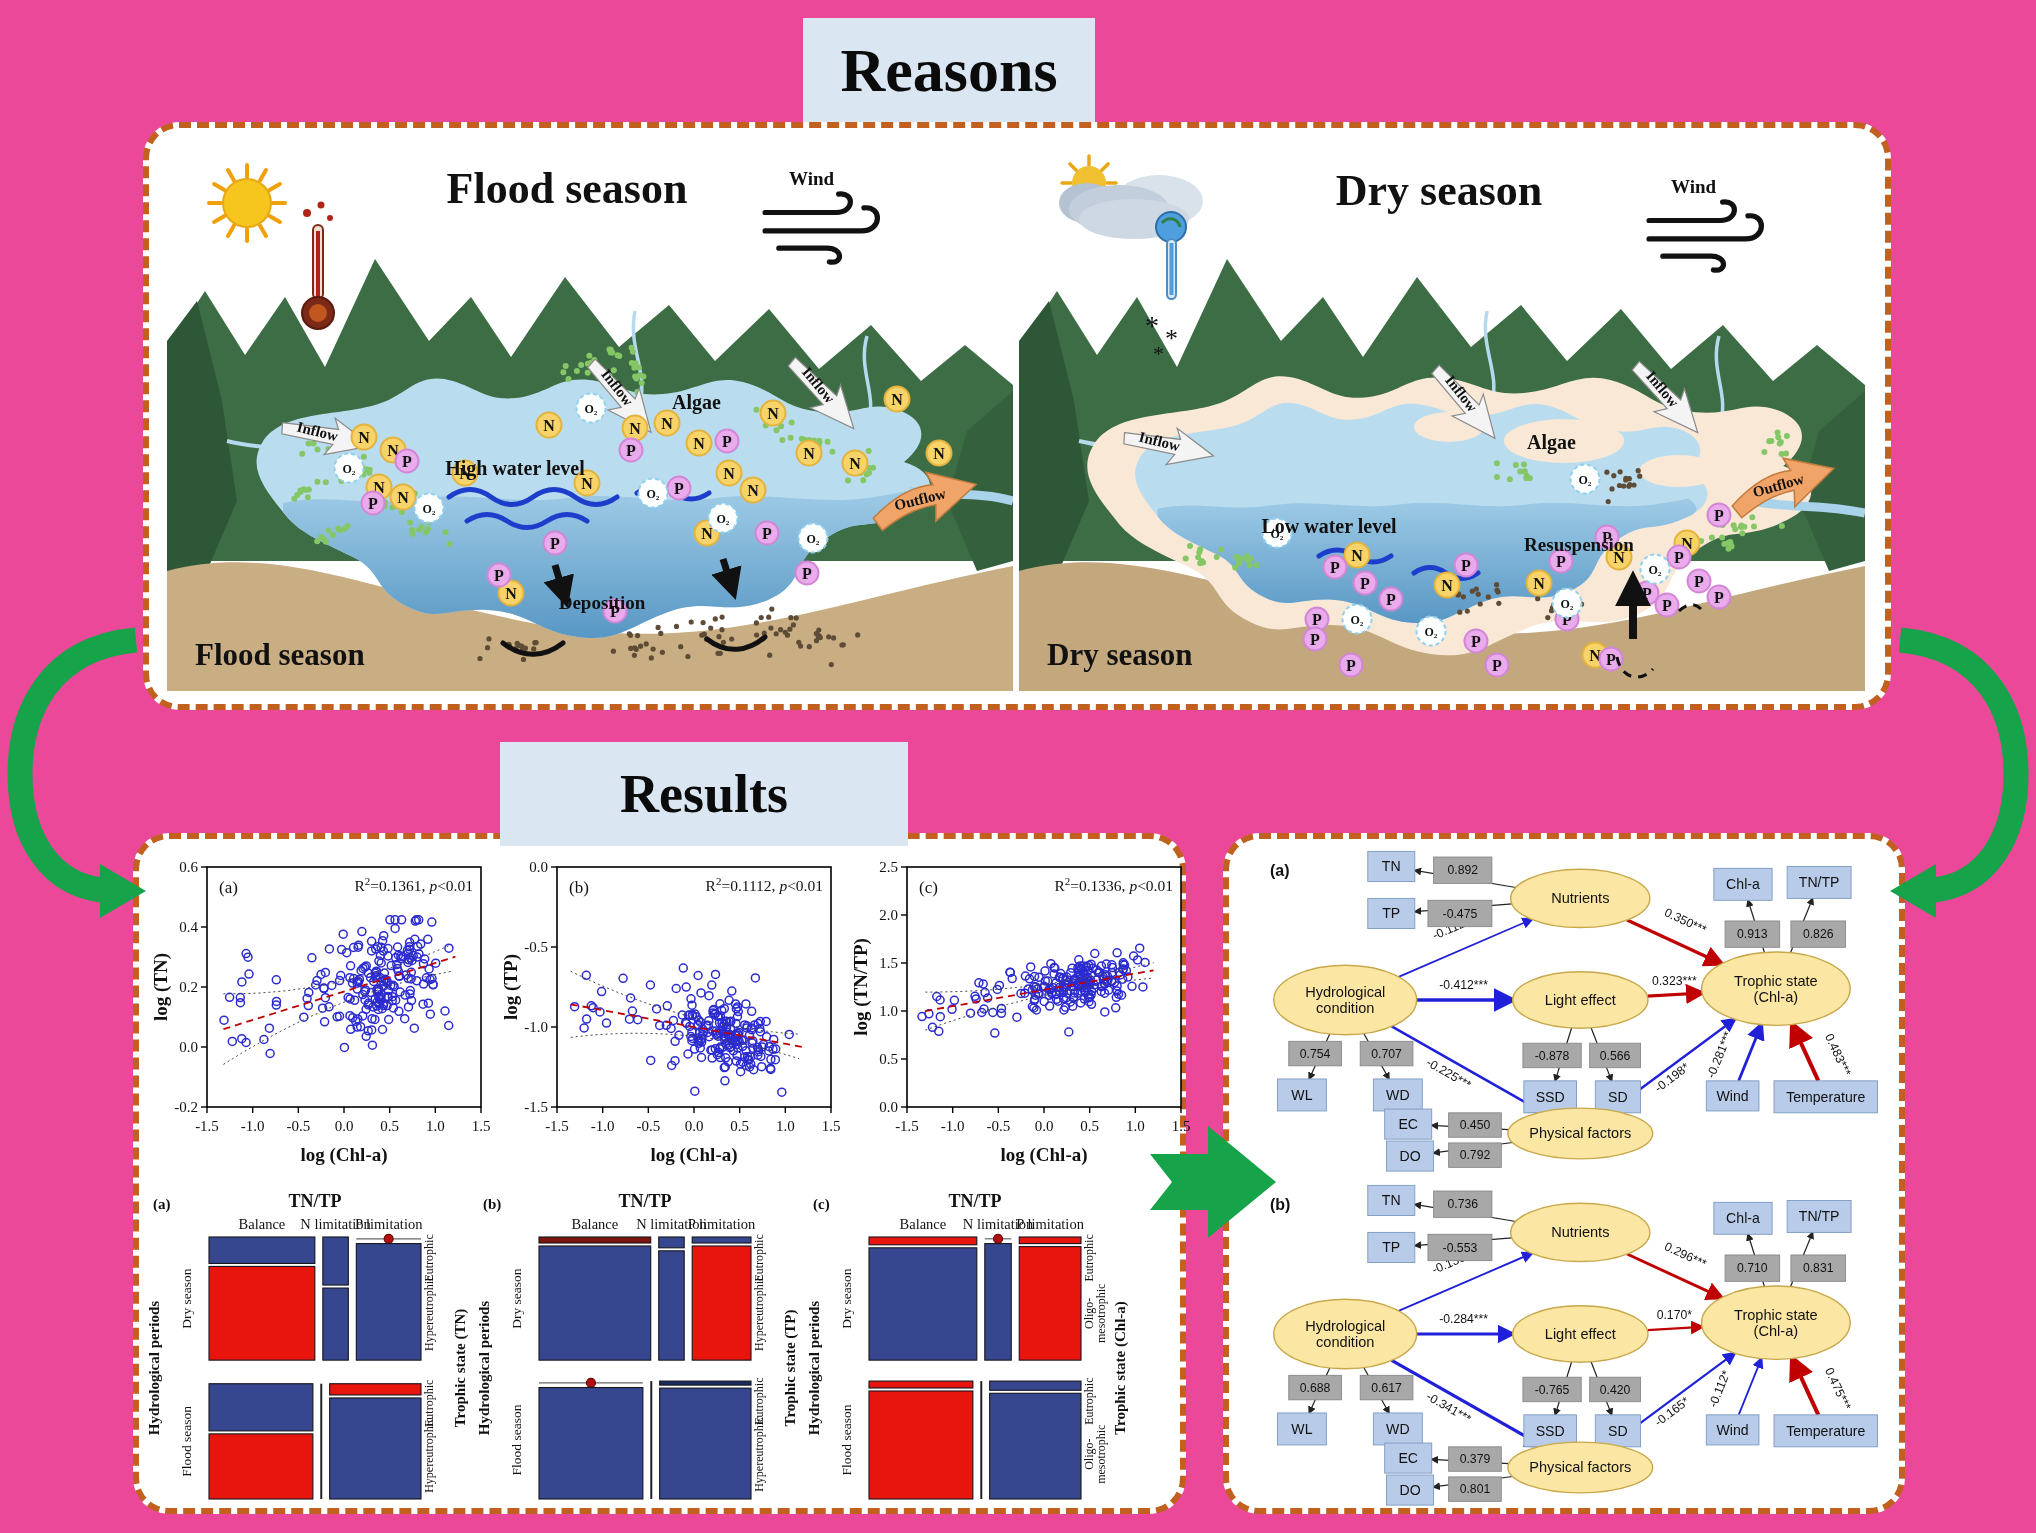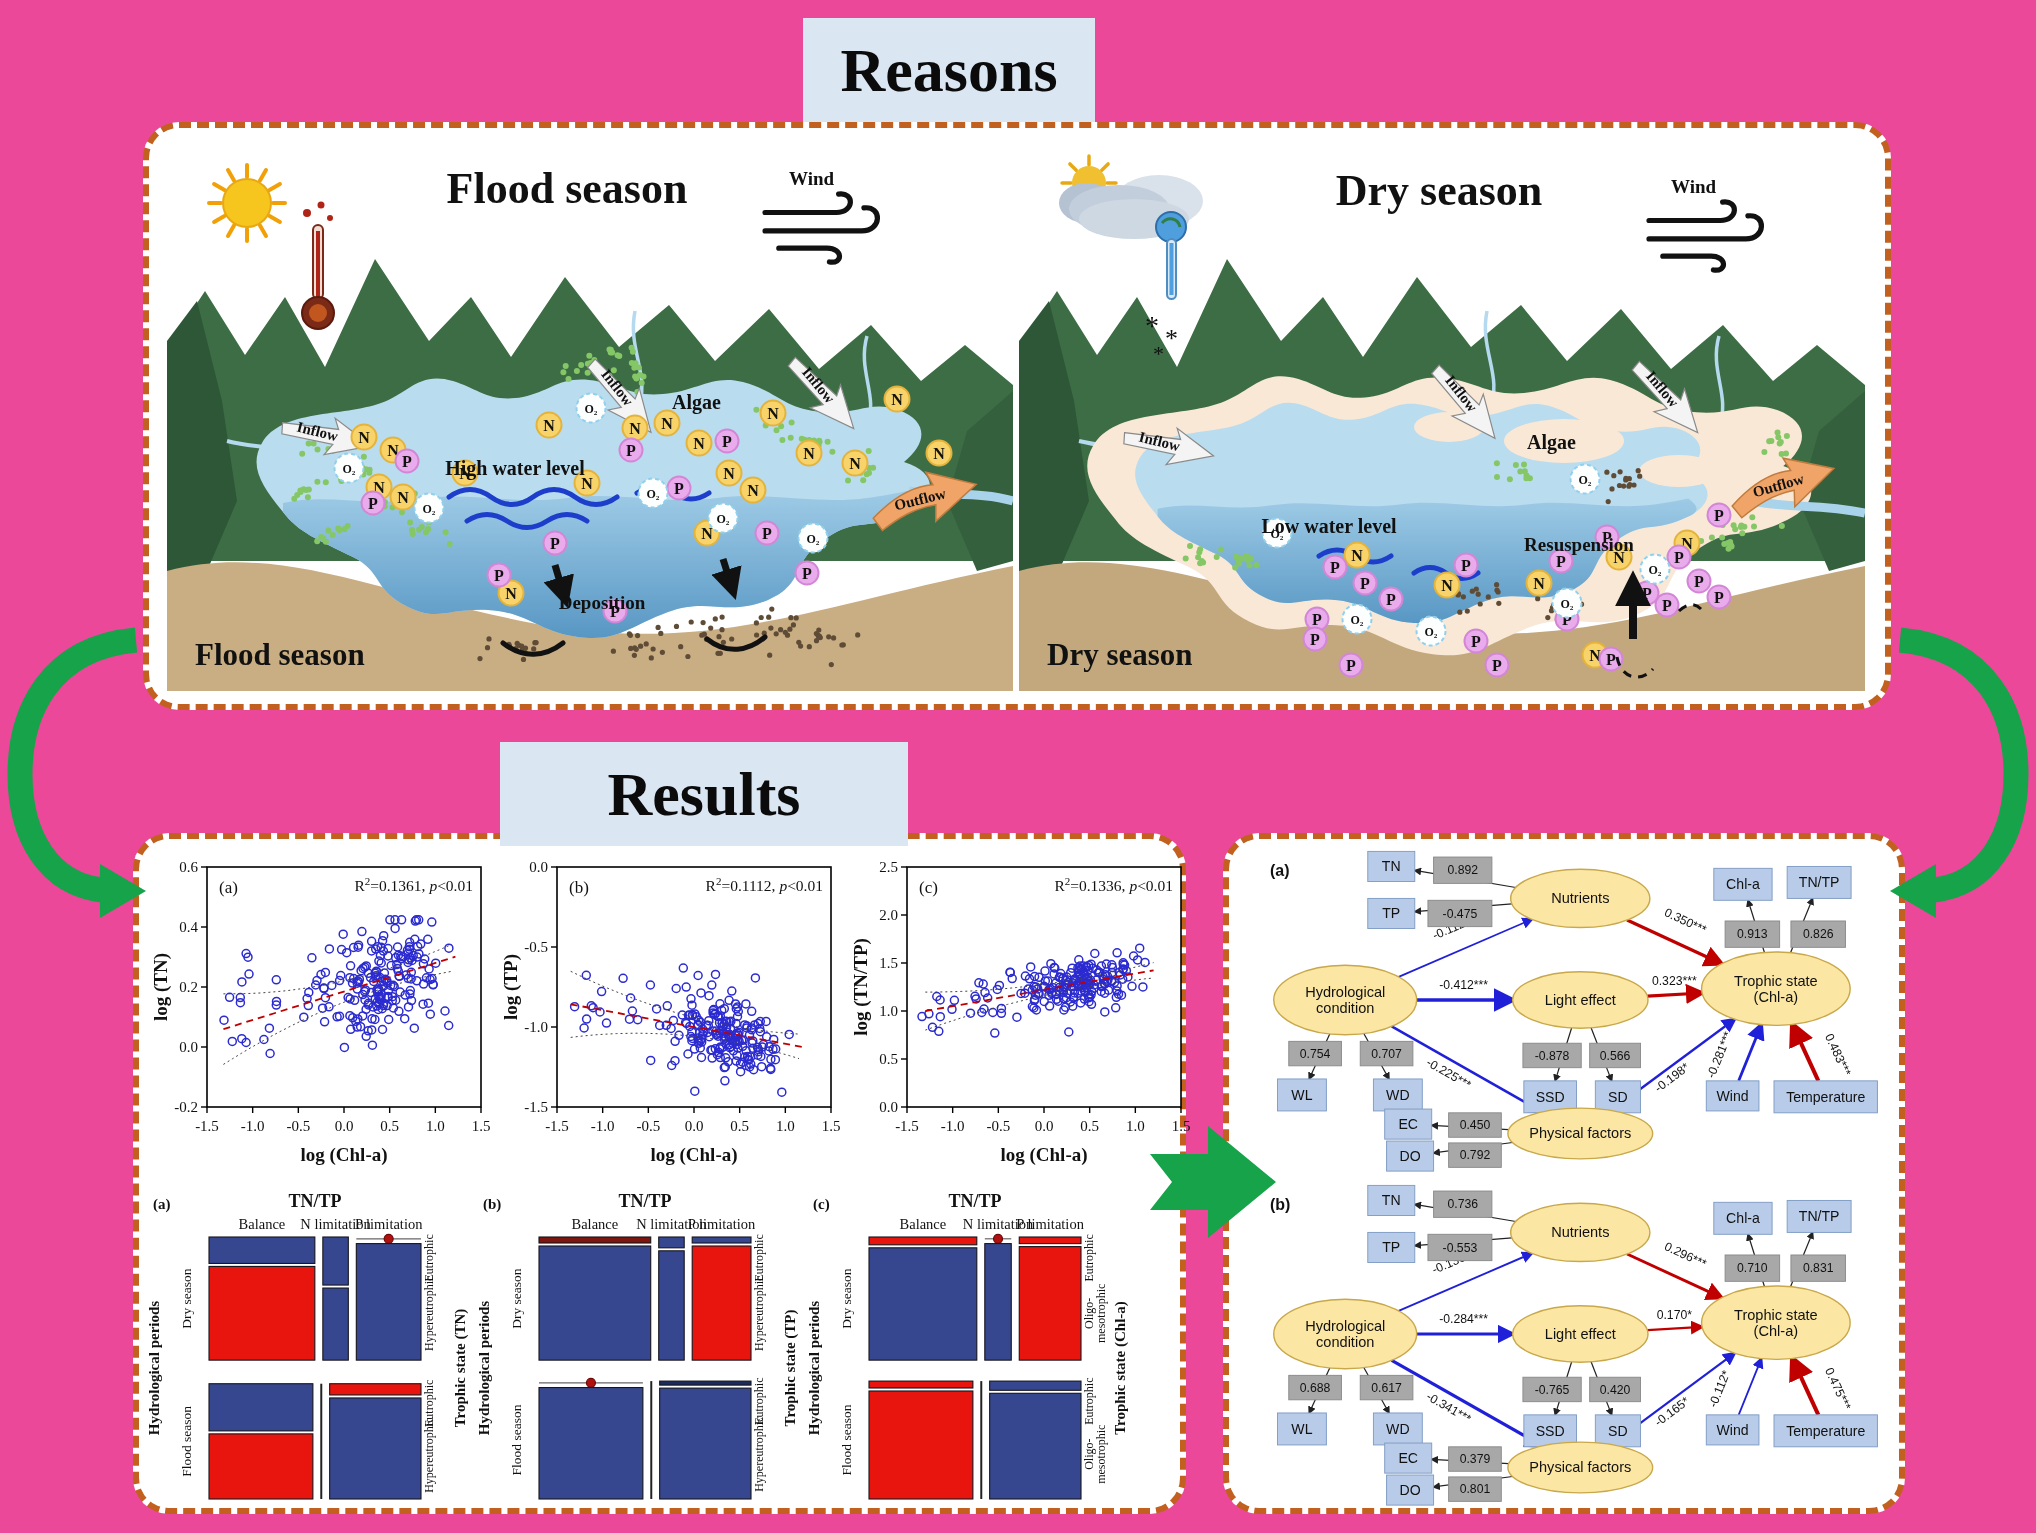--- a/index.html
+++ b/index.html
@@ -1,21 +1,21 @@
 <!DOCTYPE html>
 <html><head>
 <meta charset="utf-8">
 <style>
   html,body{margin:0;padding:0;background:#fff;}
   .stage{position:relative;width:2036px;height:1533px;background:#ec4899;overflow:hidden;
          font-family:"Liberation Serif","DejaVu Serif",serif;}
   .title-box{position:absolute;background:#dbe6f3;display:flex;align-items:center;justify-content:center;
              font-weight:bold;color:#0b0b0b;z-index:5;}
   .reasons-title{left:803px;top:18px;width:292px;height:104px;font-size:62px;}
-  .results-title{left:500px;top:742px;width:408px;height:104px;font-size:62px;}
+  .results-title{left:500px;top:742px;width:408px;height:104px;font-size:54px;}
   .findings-title{left:1450px;top:742px;width:400px;height:104px;font-size:62px;}
   .panel{position:absolute;border:6px dashed #c2611f;border-radius:36px;background:#fff;box-sizing:border-box;}
   .reasons-panel{left:143px;top:122px;width:1748px;height:588px;z-index:1;}
   .results-panel{left:133px;top:833px;width:1053px;height:681px;z-index:1;}
   .findings-panel{left:1223px;top:833px;width:682px;height:681px;z-index:1;overflow:hidden;}
   .scene-svg{position:absolute;top:13px;}
   #scene-flood{left:18px;}
   #scene-dry{left:870px;}
   .chart-svg{position:absolute;}
   svg text{font-family:"Liberation Serif","DejaVu Serif",serif;fill:#111;}

